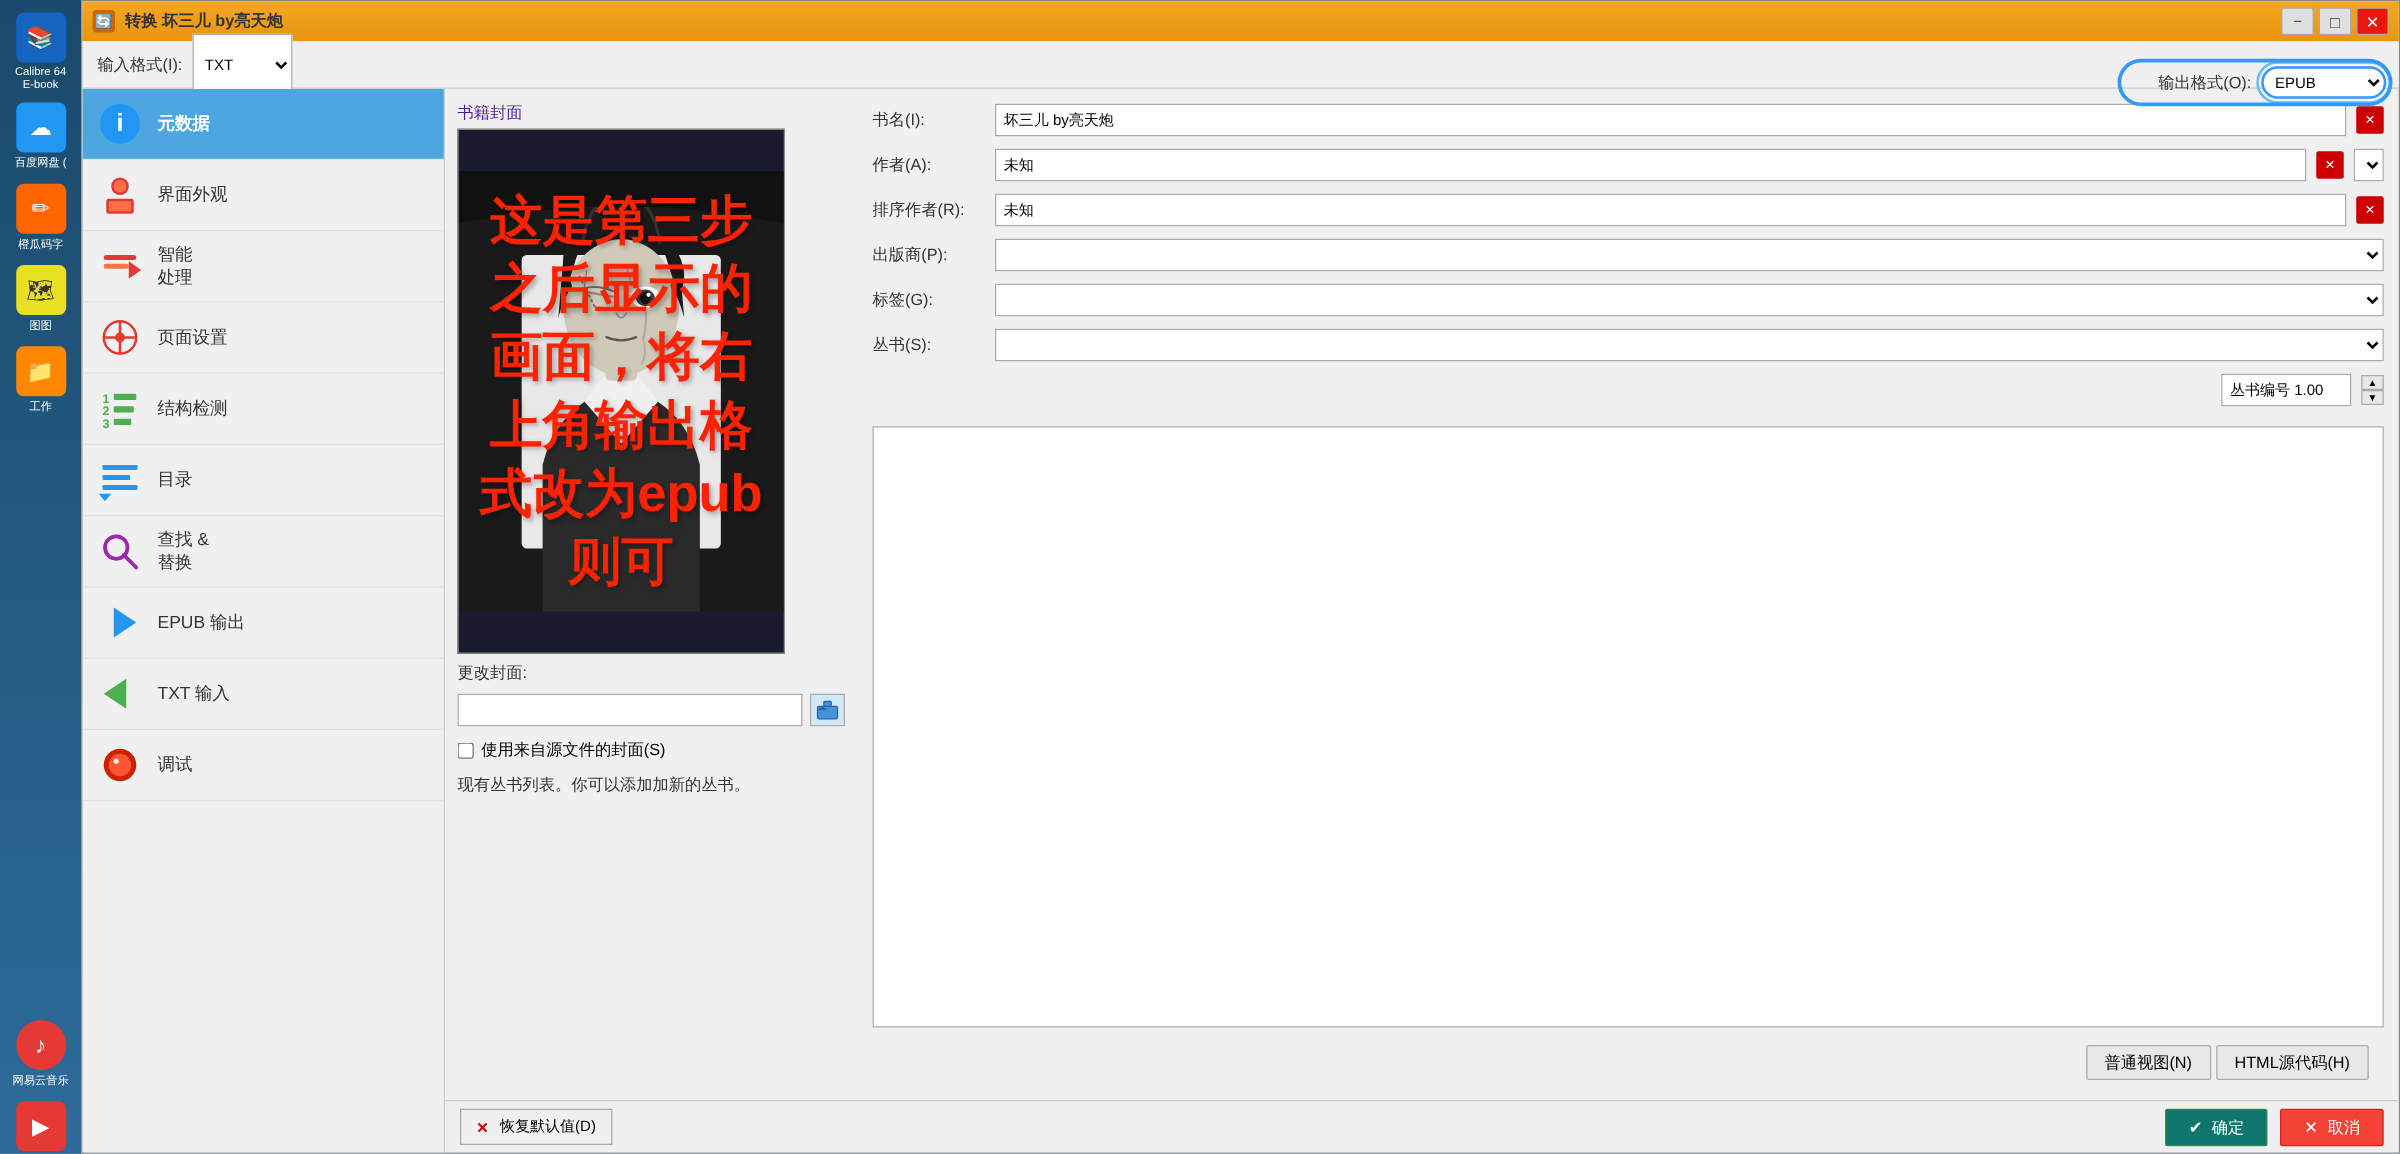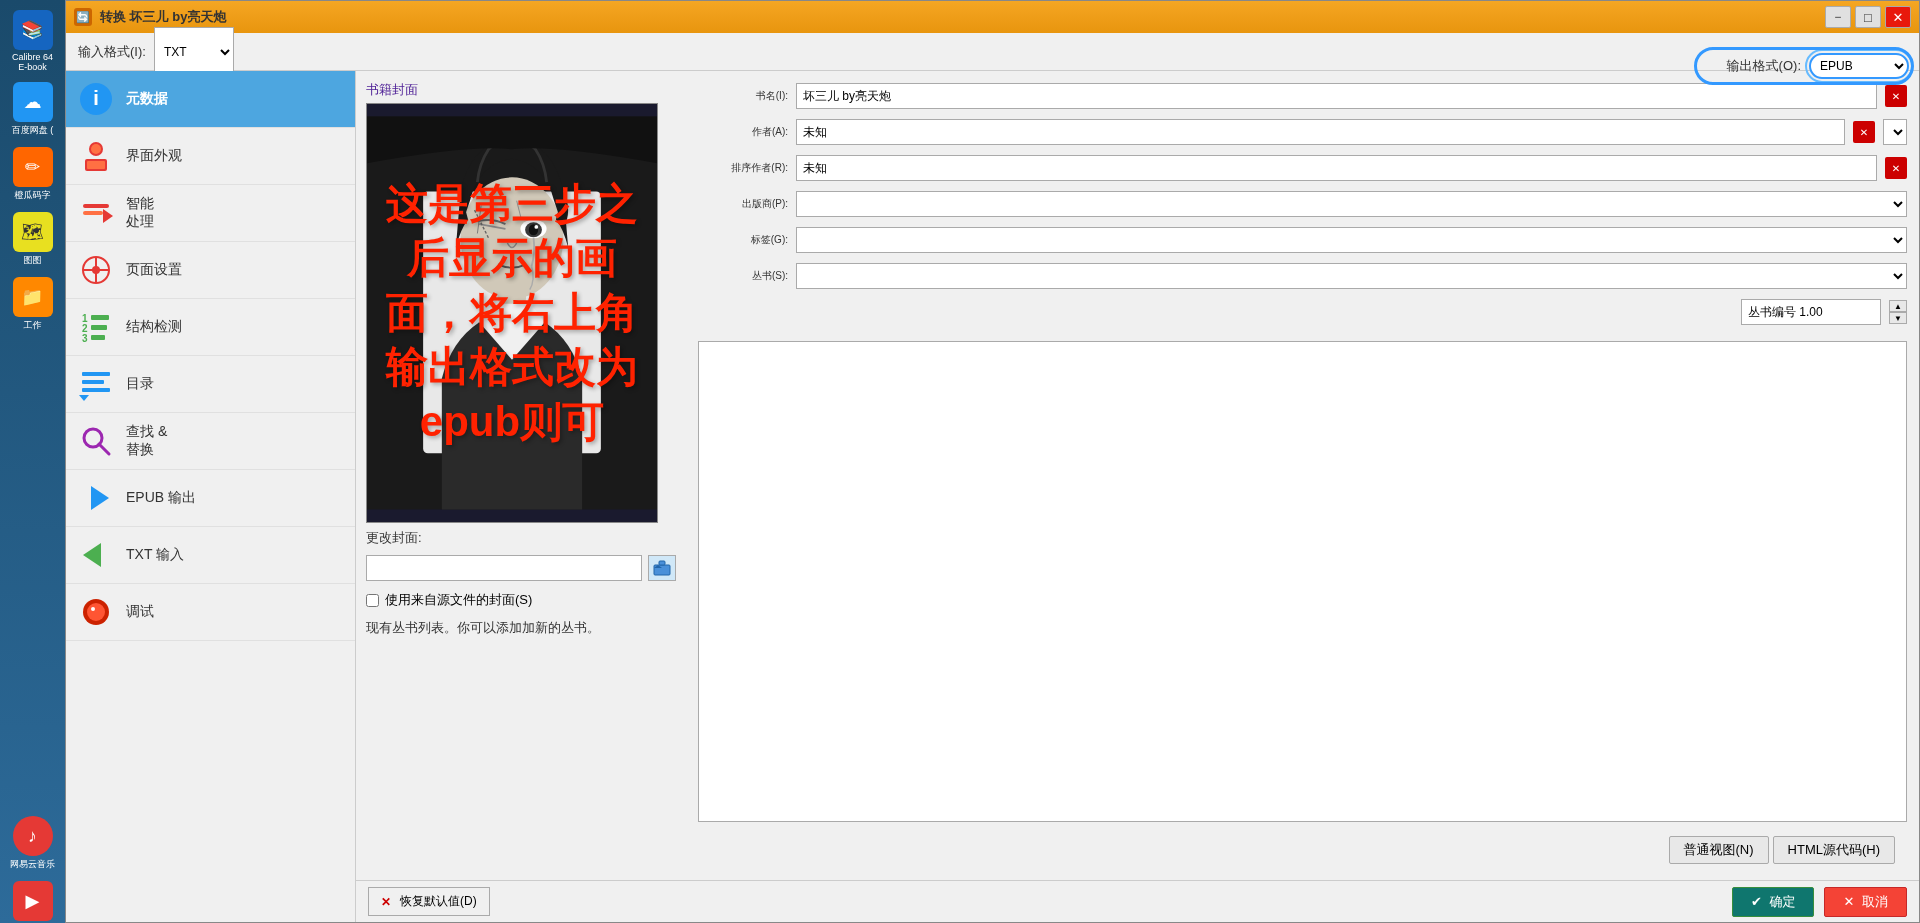--- a/index.html
+++ b/index.html
@@ -220,21 +220,21 @@
 
     
     .right-panel {
       flex: 1;
       display: flex;
       flex-direction: column;
       overflow: hidden;
     }
 
     .book-cover-image {
-      width: 292px;
+      width: 262px;
       height: 420px;
       background: #1a1a2e;
       border: 1px solid #888;
       overflow: hidden;
       position: relative;
       display: flex;
       align-items: center;
       justify-content: center;
     }
 
@@ -313,23 +313,23 @@
     }
 
     .meta-row {
       display: flex;
       align-items: center;
       gap: 8px;
     }
 
     .meta-label {
       width: 90px;
-      font-size: 10px;
+      font-size: 13px;
       color: #333;
-      text-align: right;
+      text-align: left;
       flex-shrink: 0;
     }
 
     .meta-input {
       flex: 1;
       height: 26px;
       border: 1px solid #aaa;
       padding: 2px 6px;
       font-size: 12px;
       background: white;
@@ -359,21 +359,21 @@
     }
 
     .series-number-row {
       display: flex;
       align-items: center;
       gap: 8px;
       justify-content: flex-end;
     }
 
     .series-number-input {
-      width: 140px;
+      width: 104px;
       height: 26px;
       border: 1px solid #aaa;
       background: white;
       font-size: 12px;
       padding: 2px 6px;
     }
 
     .series-number-spinners {
       display: flex;
       flex-direction: column;

